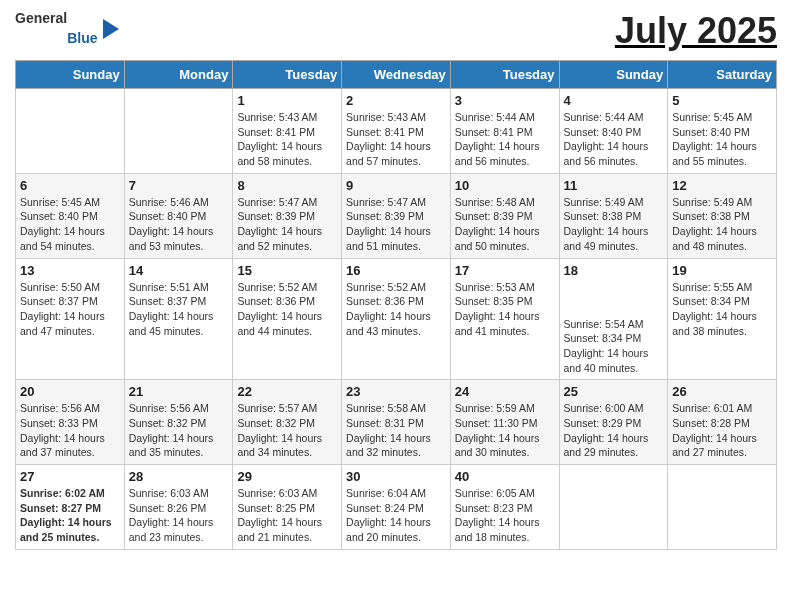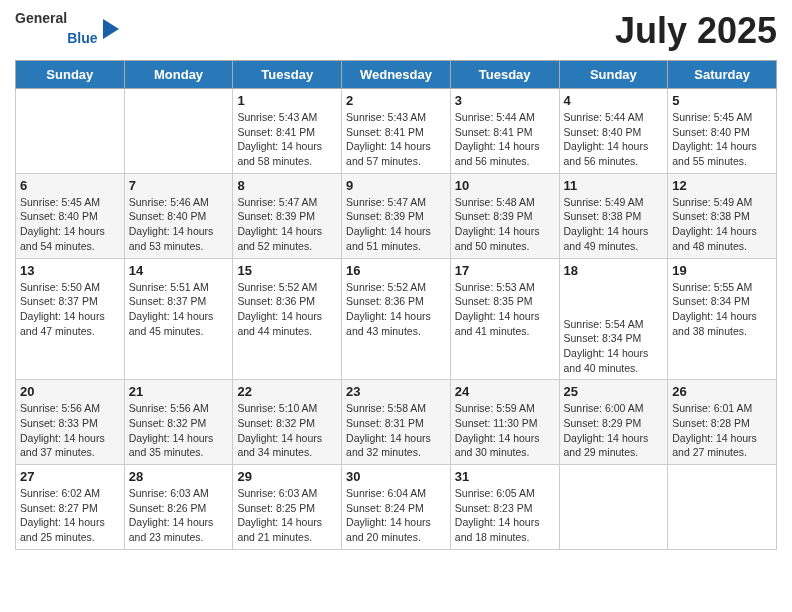--- a/index.html
+++ b/index.html
@@ -33,40 +33,41 @@
     .logo-arrow {
       width: 0; height: 0;
       border-top: 10px solid transparent;
       border-bottom: 10px solid transparent;
       border-left: 16px solid #1a5fa8;
       margin-left: 2px;
       margin-top: 2px;
     }
     .title-section {
       text-align: center;
+      text-decoration: underline;
     }
     .main-title {
       font-size: 36px;
       font-weight: bold;
       color: #222;
     }
     .subtitle {
       font-size: 16px;
       color: #333;
     }
     .calendar {
       width: 100%;
       border-collapse: collapse;
       font-size: 11px;
     }
     .calendar th {
       background-color: #2979b8;
       color: #fff;
       padding: 6px 4px;
-      text-align: center;
+      text-align: right;
       font-size: 13px;
       font-weight: bold;
       border: 1px solid #aaa;
     }
     .calendar td {
       border: 1px solid #ccc;
       vertical-align: top;
       padding: 4px;
       width: calc(100% / 7);
       min-height: 80px;
@@ -249,21 +250,21 @@
 Daylight: 14 hours and 37 minutes.</div>
         </td>
         <td>
           <div class="day-number">21</div>
           <div class="day-info" style="white-space: pre-line;">Sunrise: 5:56 AM
 Sunset: 8:32 PM
 Daylight: 14 hours and 35 minutes.</div>
         </td>
         <td>
           <div class="day-number">22</div>
-          <div class="day-info" style="white-space: pre-line;">Sunrise: 5:10 AM
+          <div class="day-info" style="white-space: pre-line;">Sunrise: 5:57 AM
 Sunset: 8:32 PM
 Daylight: 14 hours and 34 minutes.</div>
         </td>
         <td>
           <div class="day-number">23</div>
           <div class="day-info" style="white-space: pre-line;">Sunrise: 5:58 AM
 Sunset: 8:31 PM
 Daylight: 14 hours and 32 minutes.</div>
         </td>
         <td>
@@ -281,21 +282,21 @@
         <td>
           <div class="day-number">26</div>
           <div class="day-info" style="white-space: pre-line;">Sunrise: 6:01 AM
 Sunset: 8:28 PM
 Daylight: 14 hours and 27 minutes.</div>
         </td>
       </tr>
       <tr>
         <td>
           <div class="day-number">27</div>
-          <div class="day-info" style="white-space: pre-line;">Sunrise: 6:02 AM
+          <div class="day-info" style="white-space: pre-line; font-weight: bold;">Sunrise: 6:02 AM
 Sunset: 8:27 PM
 Daylight: 14 hours and 25 minutes.</div>
         </td>
         <td>
           <div class="day-number">28</div>
           <div class="day-info" style="white-space: pre-line;">Sunrise: 6:03 AM
 Sunset: 8:26 PM
 Daylight: 14 hours and 23 minutes.</div>
         </td>
         <td>
@@ -304,21 +305,21 @@
 Sunset: 8:25 PM
 Daylight: 14 hours and 21 minutes.</div>
         </td>
         <td>
           <div class="day-number">30</div>
           <div class="day-info" style="white-space: pre-line;">Sunrise: 6:04 AM
 Sunset: 8:24 PM
 Daylight: 14 hours and 20 minutes.</div>
         </td>
         <td>
-          <div class="day-number">31</div>
+          <div class="day-number">40</div>
           <div class="day-info" style="white-space: pre-line;">Sunrise: 6:05 AM
 Sunset: 8:23 PM
 Daylight: 14 hours and 18 minutes.</div>
         </td>
         <td class="empty-cell"></td>
         <td class="empty-cell"></td>
       </tr>
     </tbody>
 </table>
 

